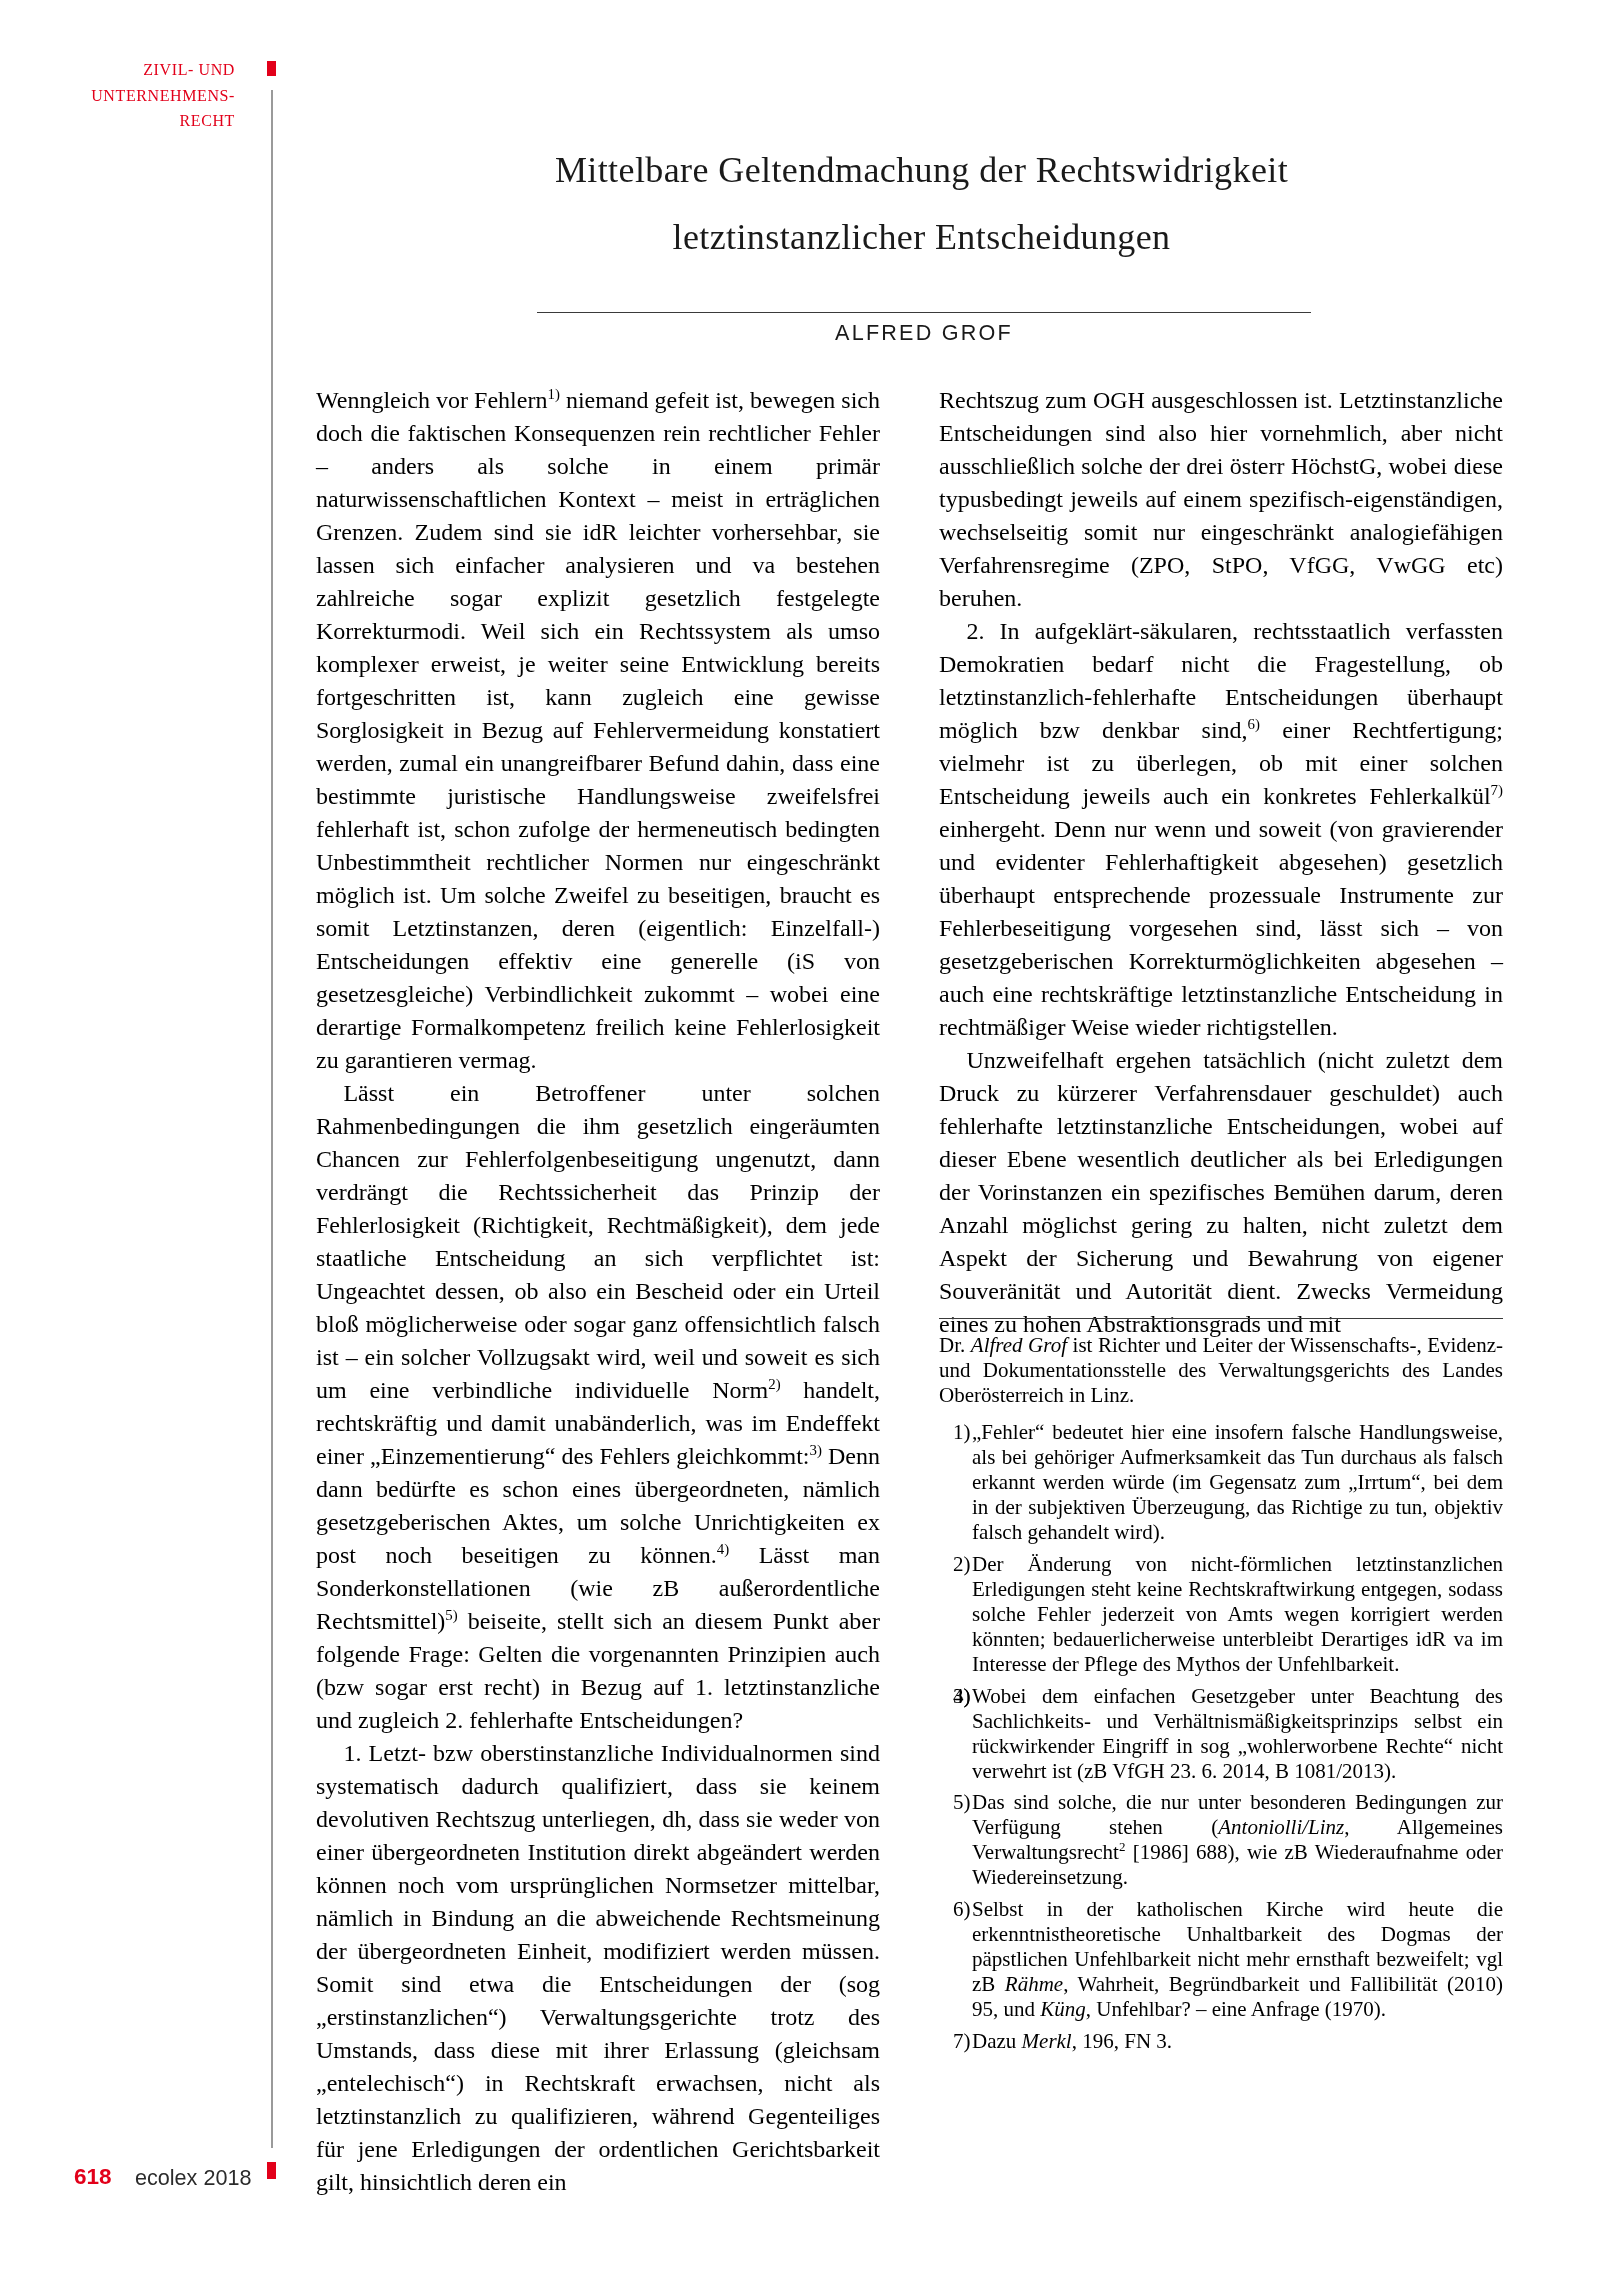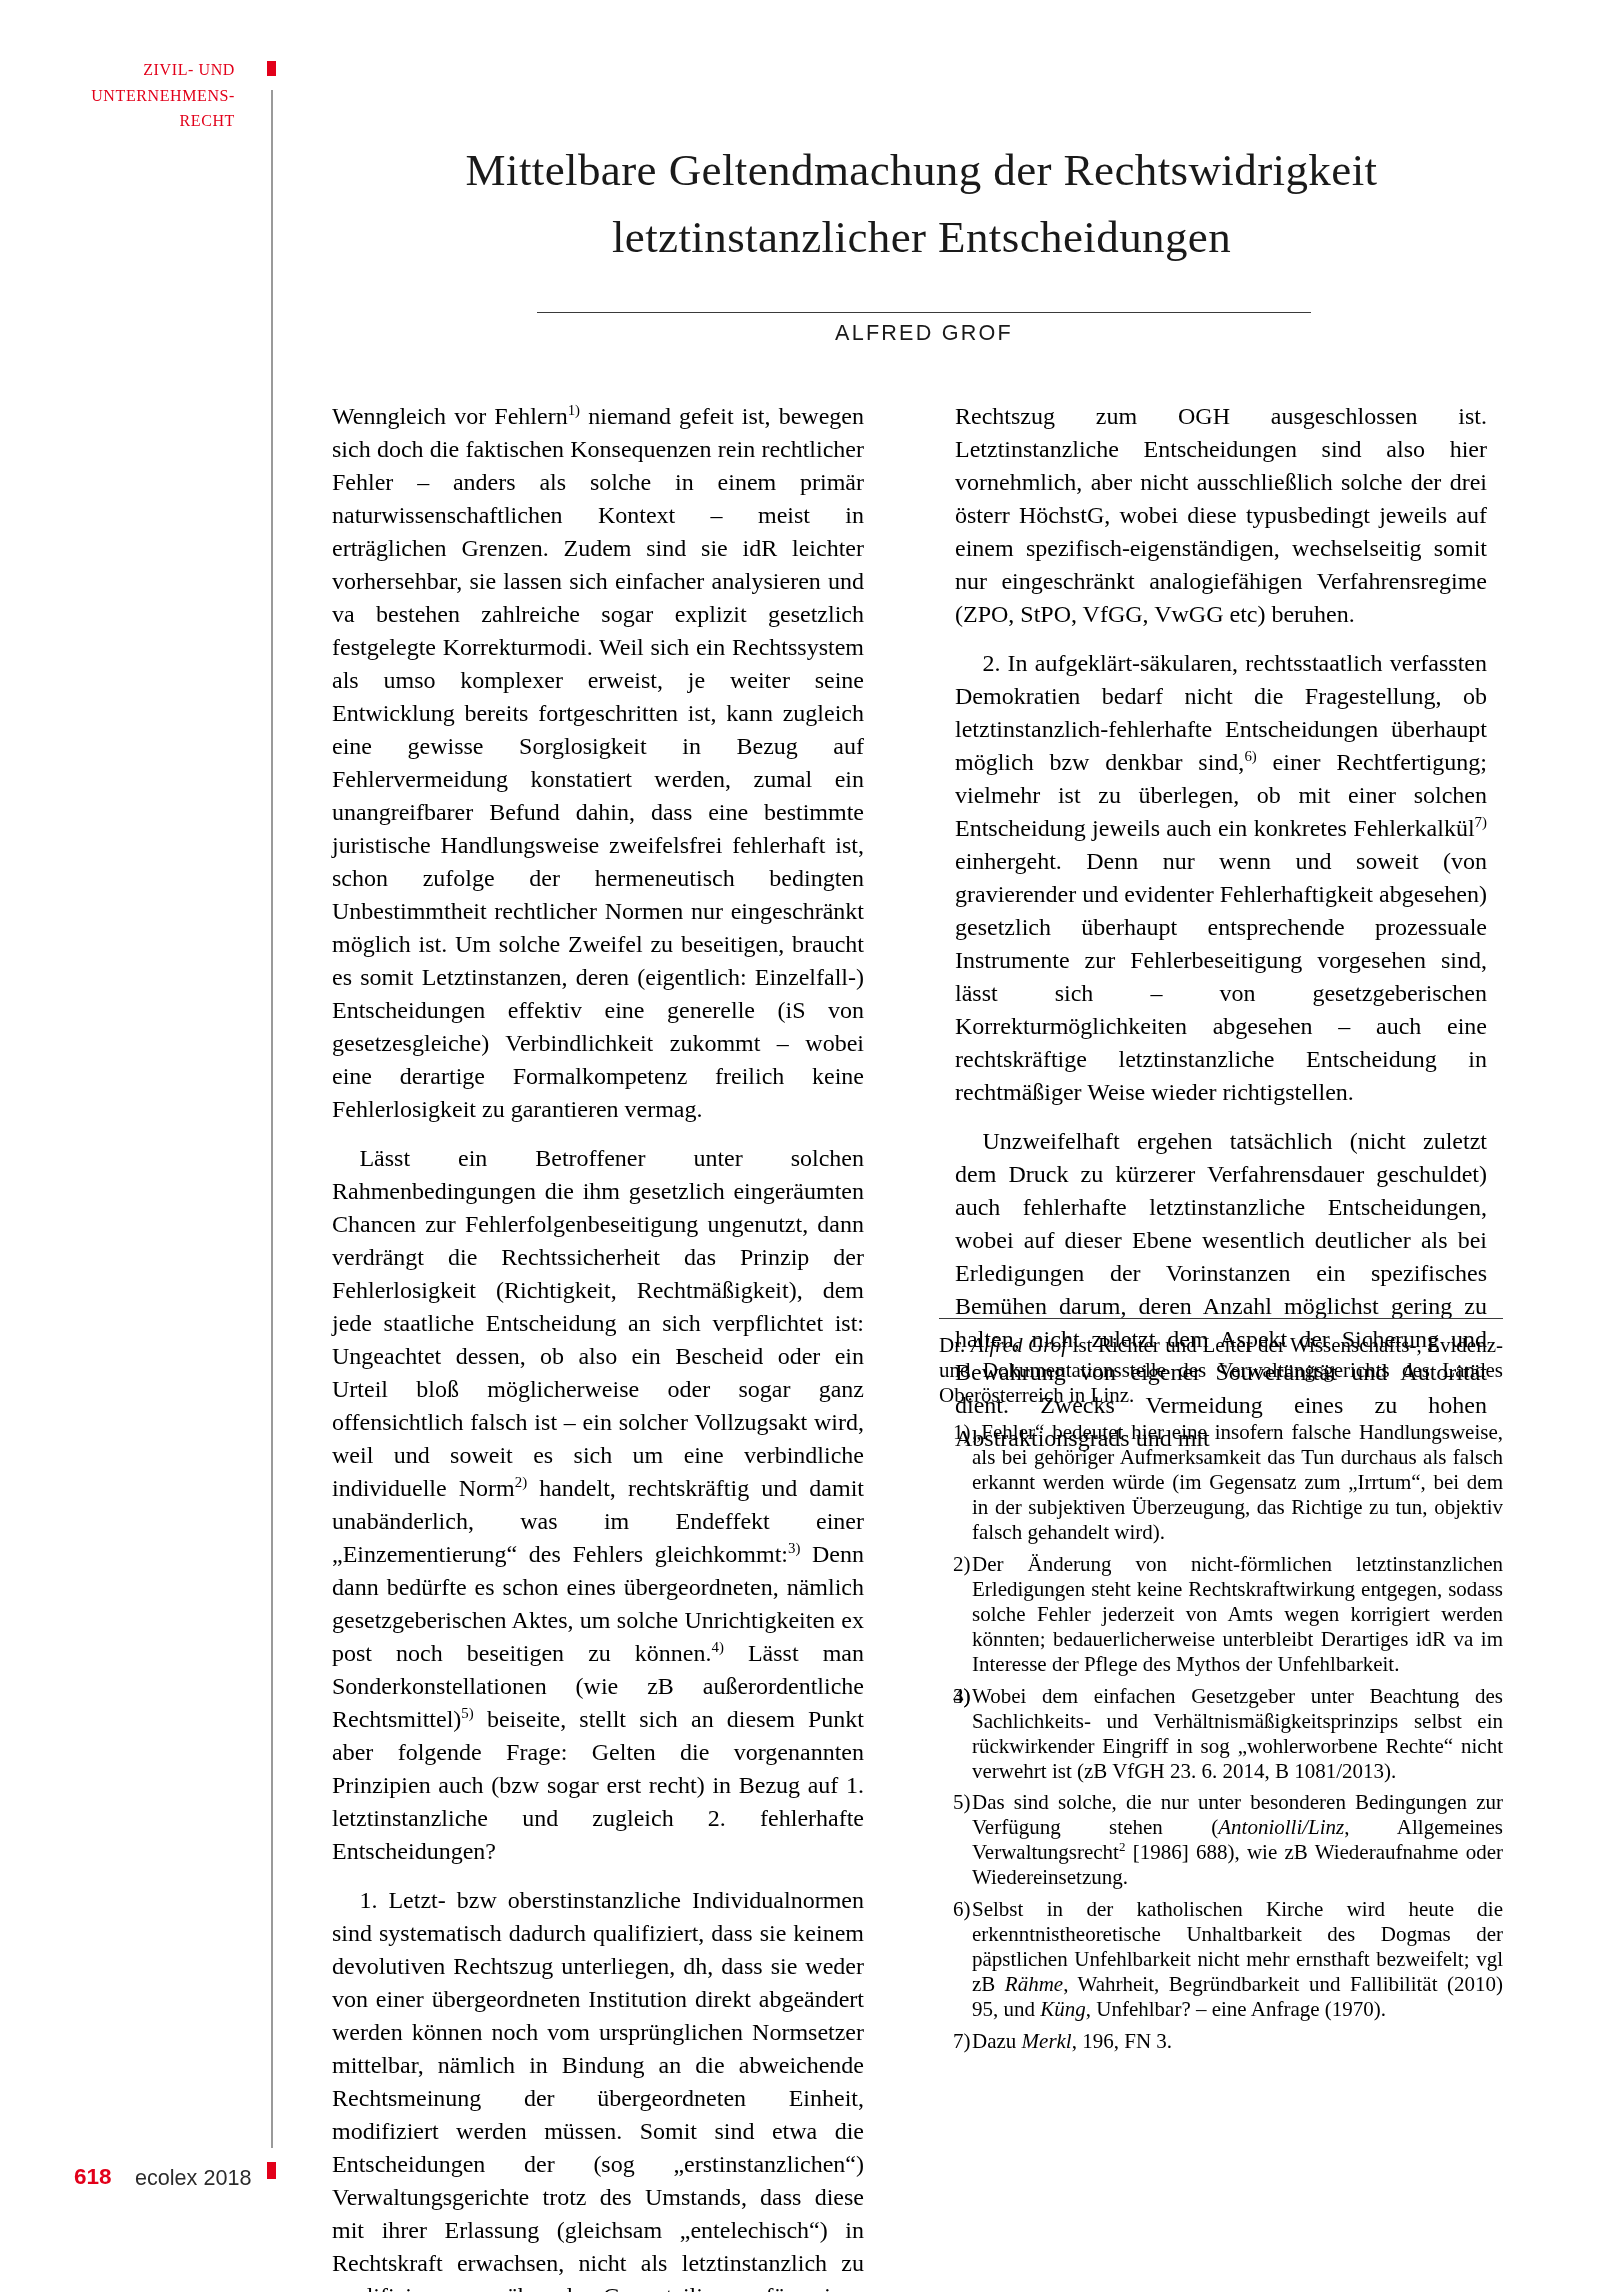--- a/index.html
+++ b/index.html
@@ -49,21 +49,21 @@
   }
 
   
   .title {
     position: absolute;
     left: 294px;
     top: 137px;
     width: 1255px;
     text-align: center;
     font-family: "Liberation Serif", serif;
-    font-size: 45px;
+    font-size: 36px;
     line-height: 67px;
     letter-spacing: 0.4px;
     color: #1a1a1a;
   }
   .byline-rule {
     position: absolute;
     left: 537px;
     top: 312px;
     width: 774px;
     height: 1px;
@@ -88,21 +88,21 @@
     font-size: 24px;
     line-height: 33px;
     text-align: justify;
     text-justify: inter-word;
     hyphens: manual;
   }
   .col-left  { left: 316px; top: 384px; }
   .col-right { left: 939px; top: 384px; }
 
   .col p {
-    margin: 16px;
+    margin: 0;
   }
   .col p + p {
     text-indent: 27.4px;
   }
   sup {
     font-size: 0.62em;
     vertical-align: super;
     line-height: 0;
   }
 

